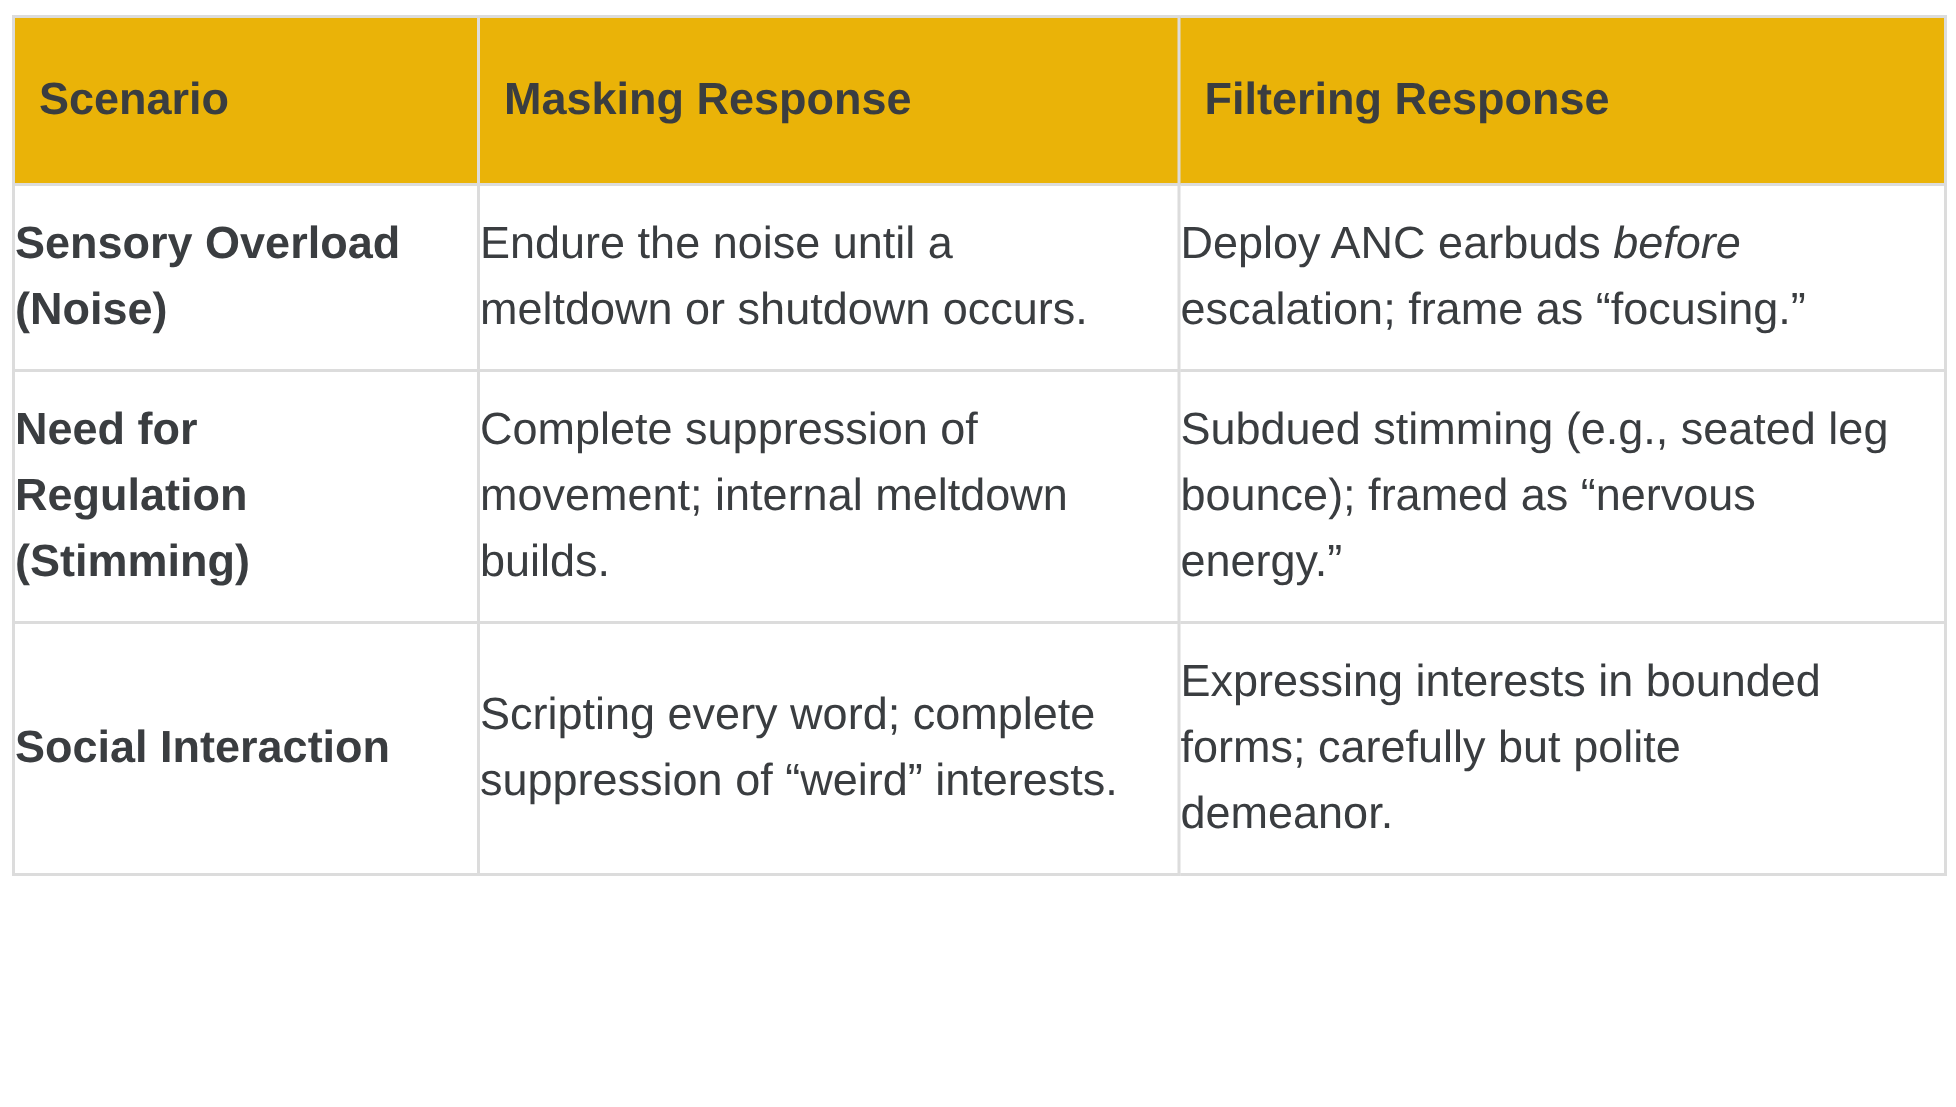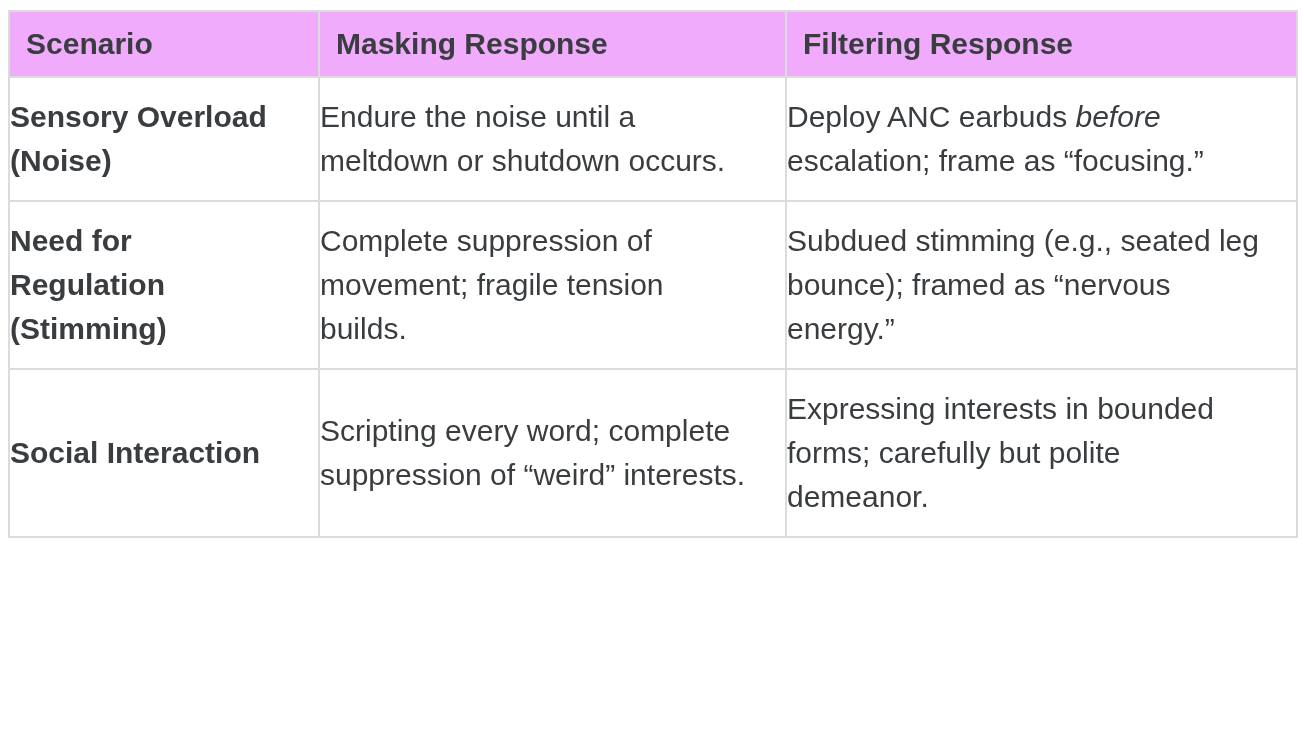--- a/index.html
+++ b/index.html
@@ -26,23 +26,23 @@
     box-sizing: border-box;
     text-align: left;
     vertical-align: middle;
     color: #3a3d40;
     font-size: 30px;
     line-height: 44px;
     white-space: pre-line;
     overflow-wrap: break-word;
   }
   th {
-    background: #f0abfc;
+    background: #eab308;
     font-weight: bold;
-    padding: 10px 16px;
+    padding: 33px 16px;
   }
   td {
     padding: 17px 0;
   }
   td.scenario {
     font-weight: bold;
   }
   em {
     font-style: italic;
     font-weight: normal;
@@ -72,21 +72,21 @@
         <td>Endure the noise until a
 meltdown or shutdown occurs.</td>
         <td>Deploy ANC earbuds <em>before</em>
 escalation; frame as “focusing.”</td>
       </tr>
       <tr>
         <td class="scenario">Need for
 Regulation
 (Stimming)</td>
         <td>Complete suppression of
-movement; fragile tension
+movement; internal meltdown
 builds.</td>
         <td>Subdued stimming (e.g., seated leg
 bounce); framed as “nervous
 energy.”</td>
       </tr>
       <tr>
         <td class="scenario">Social Interaction</td>
         <td>Scripting every word; complete
 suppression of “weird” interests.</td>
         <td>Expressing interests in bounded

